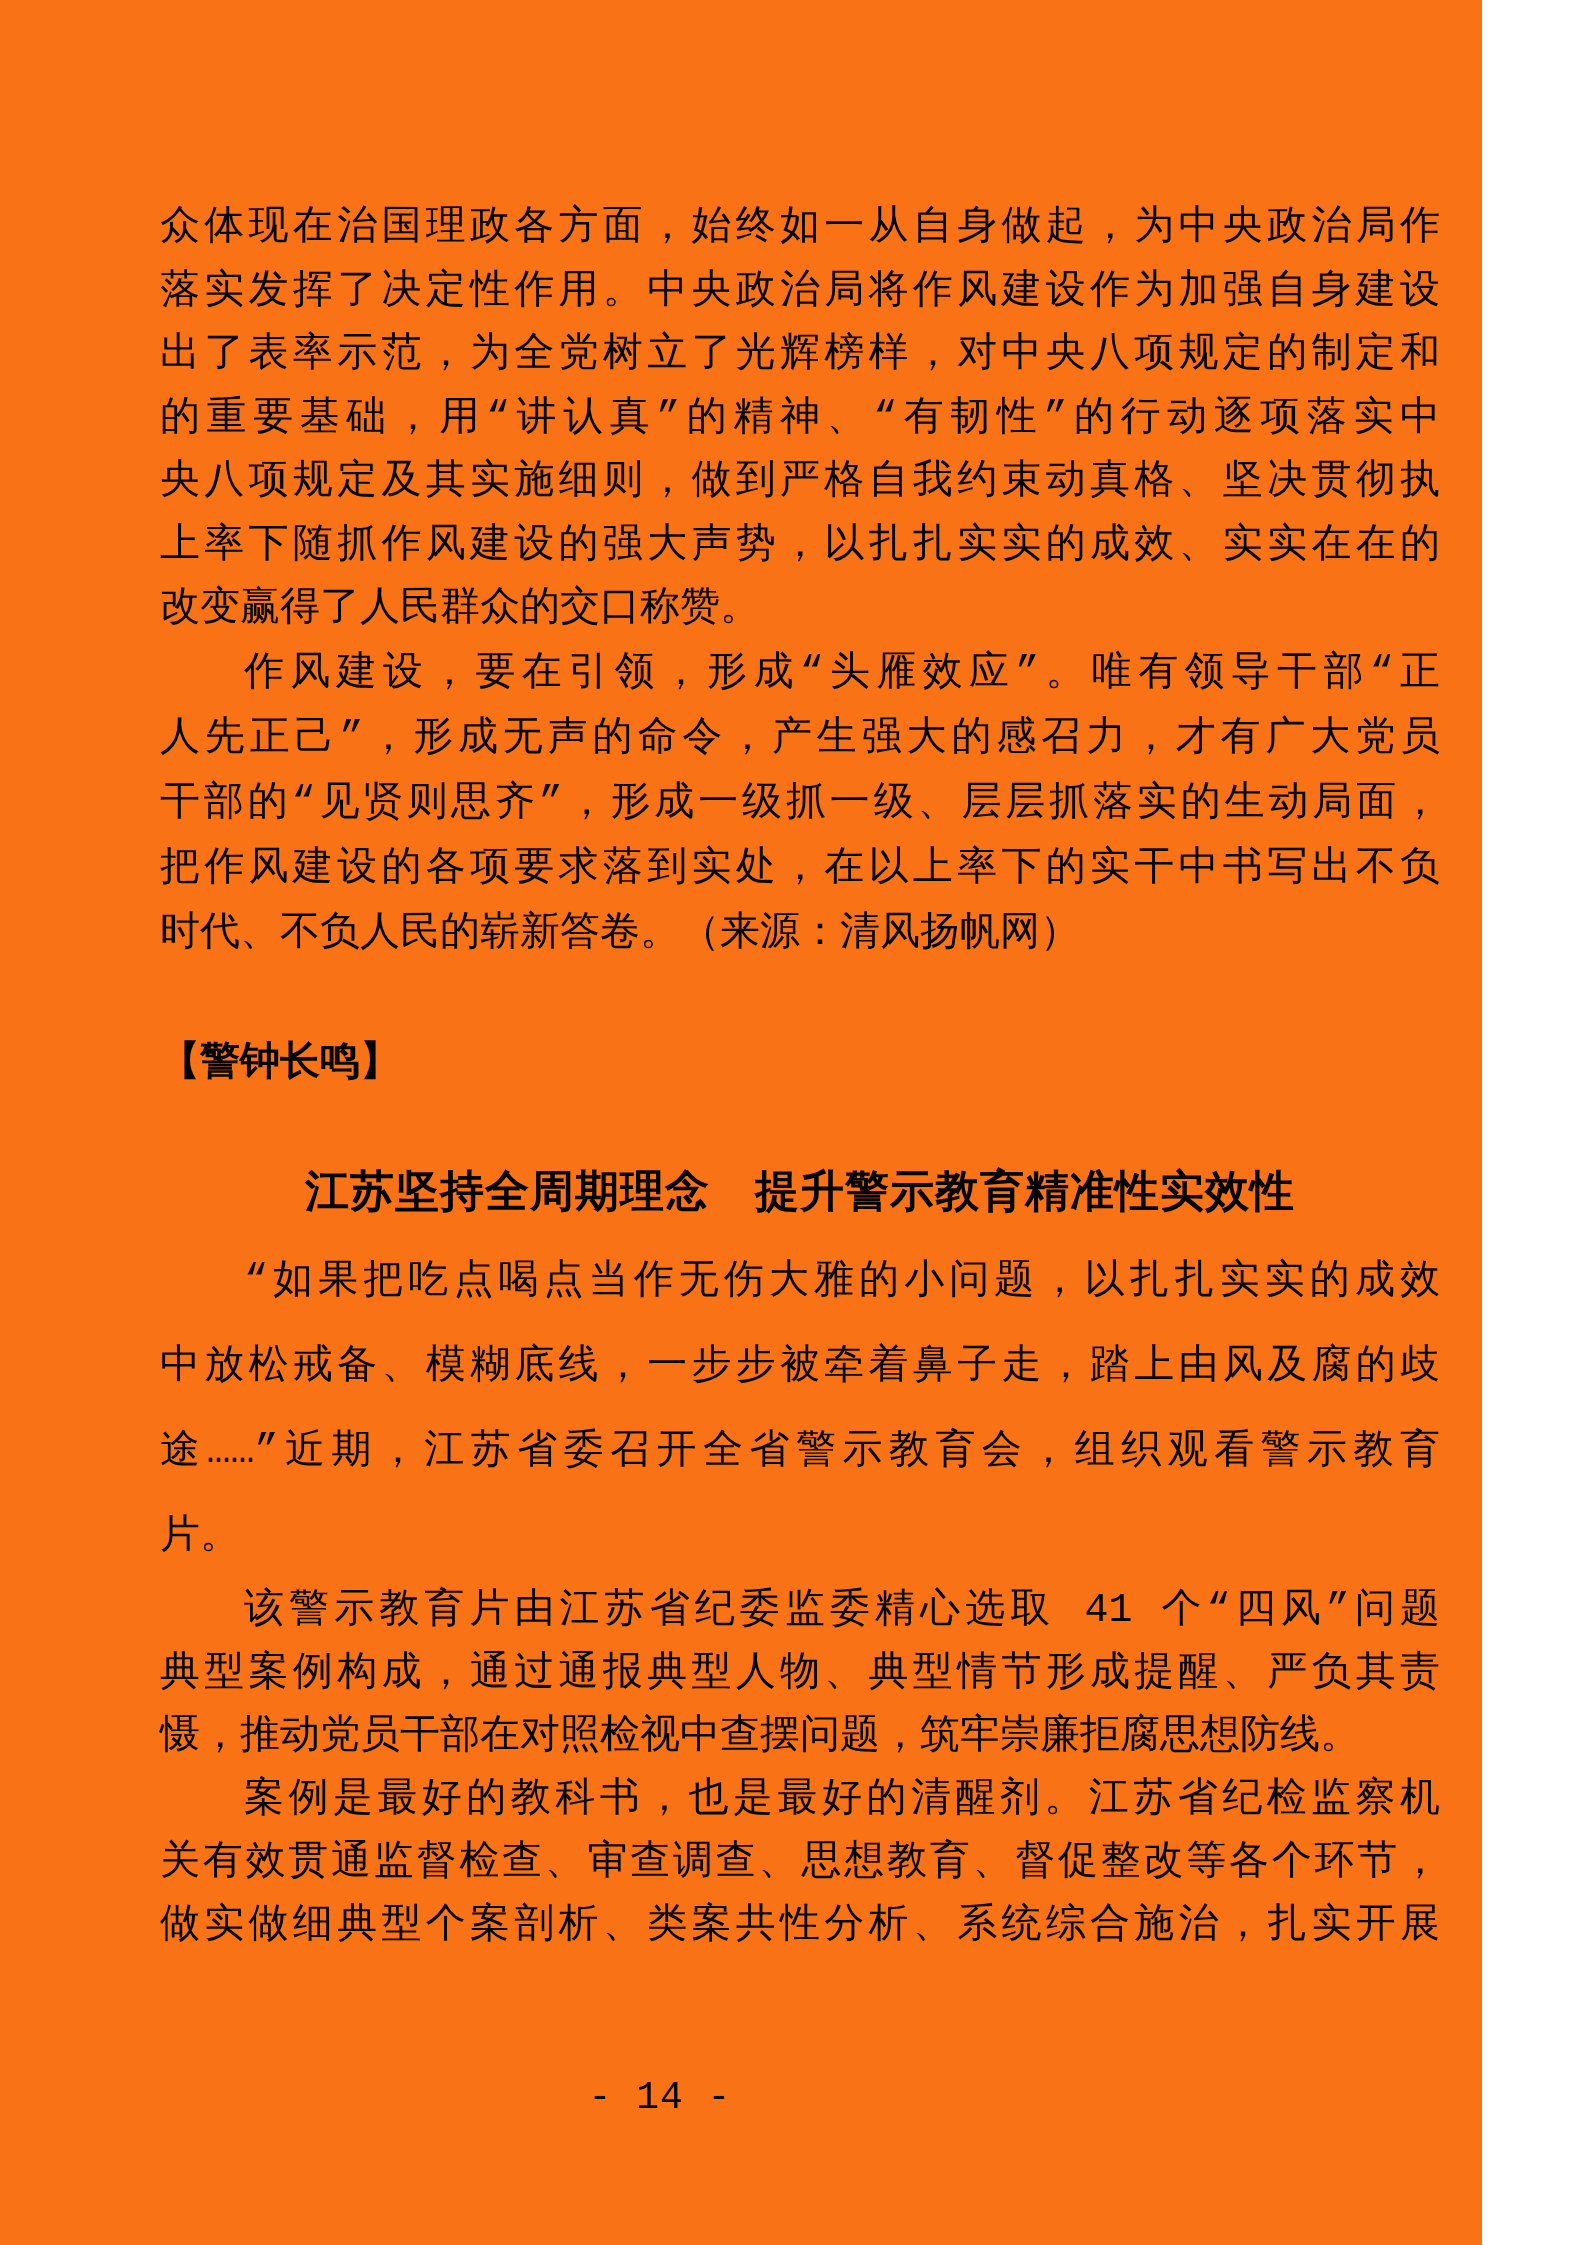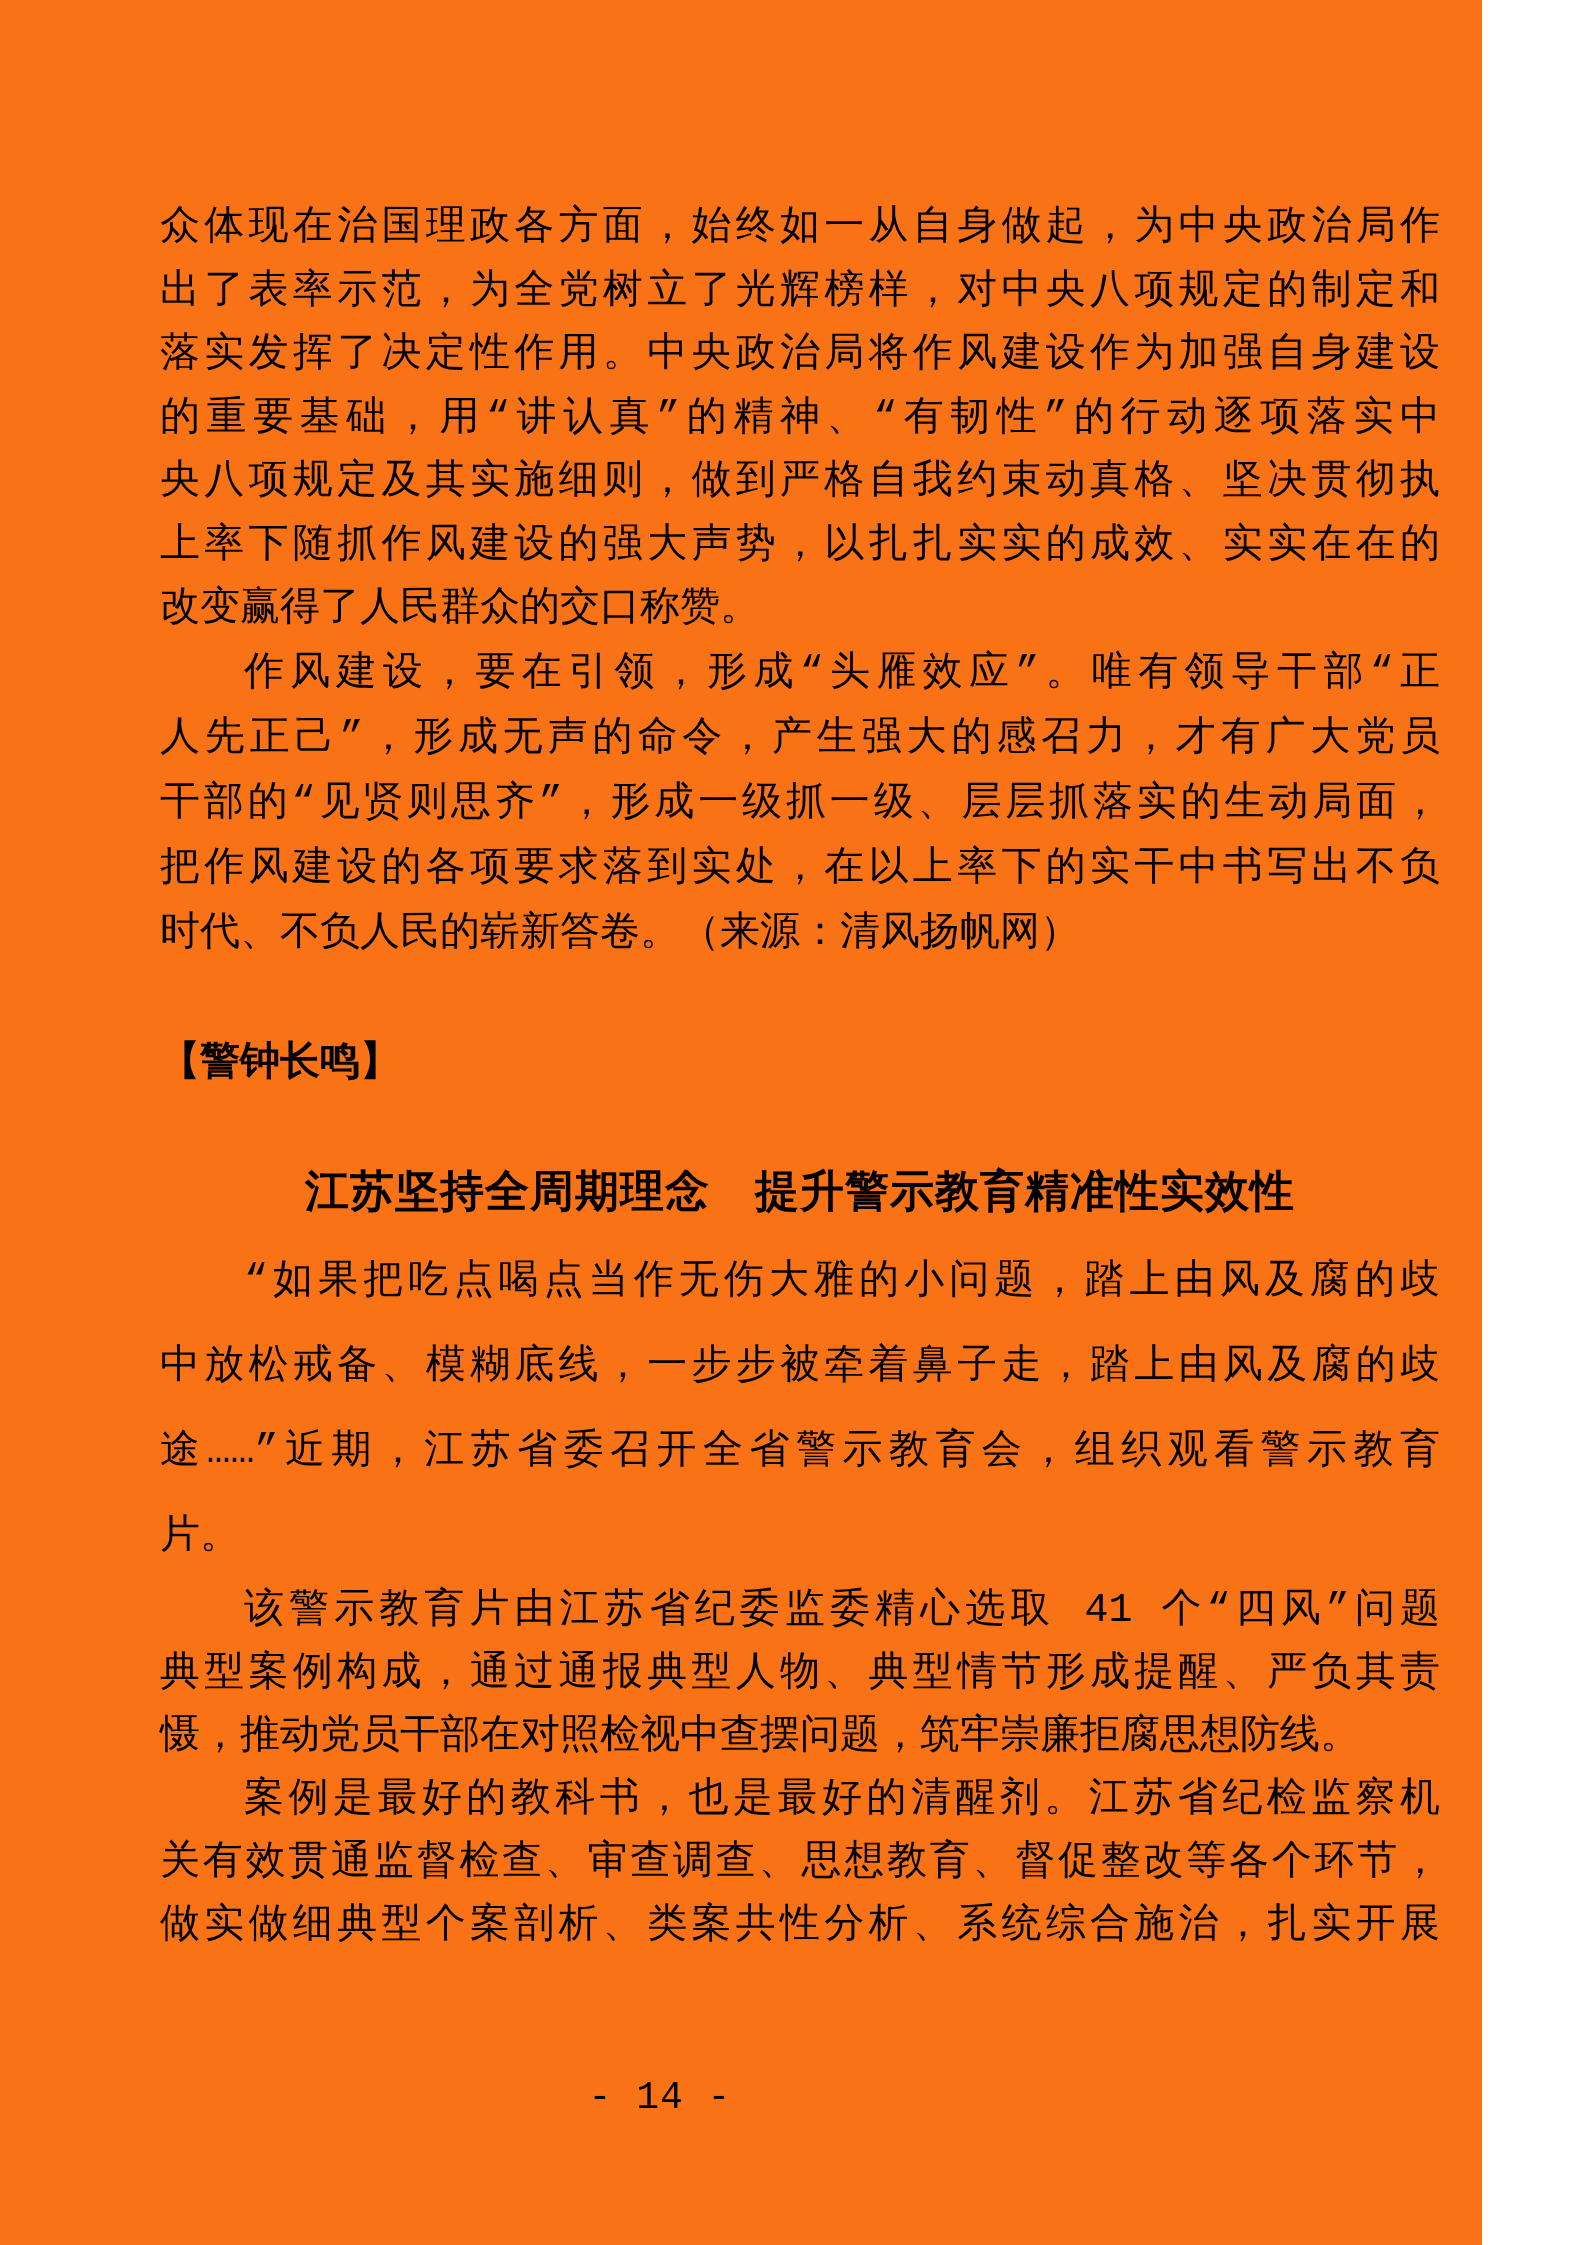--- a/index.html
+++ b/index.html
@@ -66,42 +66,42 @@
   }
 </style>
 </head>
 <body>
 
 <div class="page">
   <main class="content">
 
     <section class="para lh-64">
         <div class="line first">众体现在治国理政各方面，始终如一从自身做起，为中央政治局作</div>
+        <div class="line">落实发挥了决定性作用。中央政治局将作风建设作为加强自身建设</div>
         <div class="line">出了表率示范，为全党树立了光辉榜样，对中央八项规定的制定和</div>
-        <div class="line">落实发挥了决定性作用。中央政治局将作风建设作为加强自身建设</div>
         <div class="line">的重要基础，用“讲认真”的精神、“有韧性”的行动逐项落实中</div>
         <div class="line">央八项规定及其实施细则，做到严格自我约束动真格、坚决贯彻执</div>
         <div class="line">上率下随抓作风建设的强大声势，以扎扎实实的成效、实实在在的</div>
         <div class="line last">改变赢得了人民群众的交口称赞。</div>
       </section>
 
     <section class="para lh-65 indent-first">
         <div class="line first">作风建设，要在引领，形成“头雁效应”。唯有领导干部“正</div>
         <div class="line">人先正己”，形成无声的命令，产生强大的感召力，才有广大党员</div>
         <div class="line">干部的“见贤则思齐”，形成一级抓一级、层层抓落实的生动局面，</div>
         <div class="line">把作风建设的各项要求落到实处，在以上率下的实干中书写出不负</div>
         <div class="line last">时代、不负人民的崭新答卷。（来源：清风扬帆网）</div>
       </section>
 
     <h3 class="section-header">【警钟长鸣】</h3>
 
     <h1 class="article-title">江苏坚持全周期理念　提升警示教育精准性实效性</h1>
 
     <section class="para lh-85 indent-first p3">
-        <div class="line first">“如果把吃点喝点当作无伤大雅的小问题，踏上由风及腐的歧</div>
+        <div class="line first">“如果把吃点喝点当作无伤大雅的小问题，以扎扎实实的成效</div>
         <div class="line">中放松戒备、模糊底线，一步步被牵着鼻子走，踏上由风及腐的歧</div>
         <div class="line">途……”近期，江苏省委召开全省警示教育会，组织观看警示教育</div>
         <div class="line last">片。</div>
       </section>
 
     <section class="para lh-63 indent-first p4">
         <div class="line first">该警示教育片由江苏省纪委监委精心选取 41 个“四风”问题</div>
         <div class="line">典型案例构成，通过通报典型人物、典型情节形成提醒、严负其责</div>
         <div class="line last">慑，推动党员干部在对照检视中查摆问题，筑牢崇廉拒腐思想防线。</div>
       </section>

